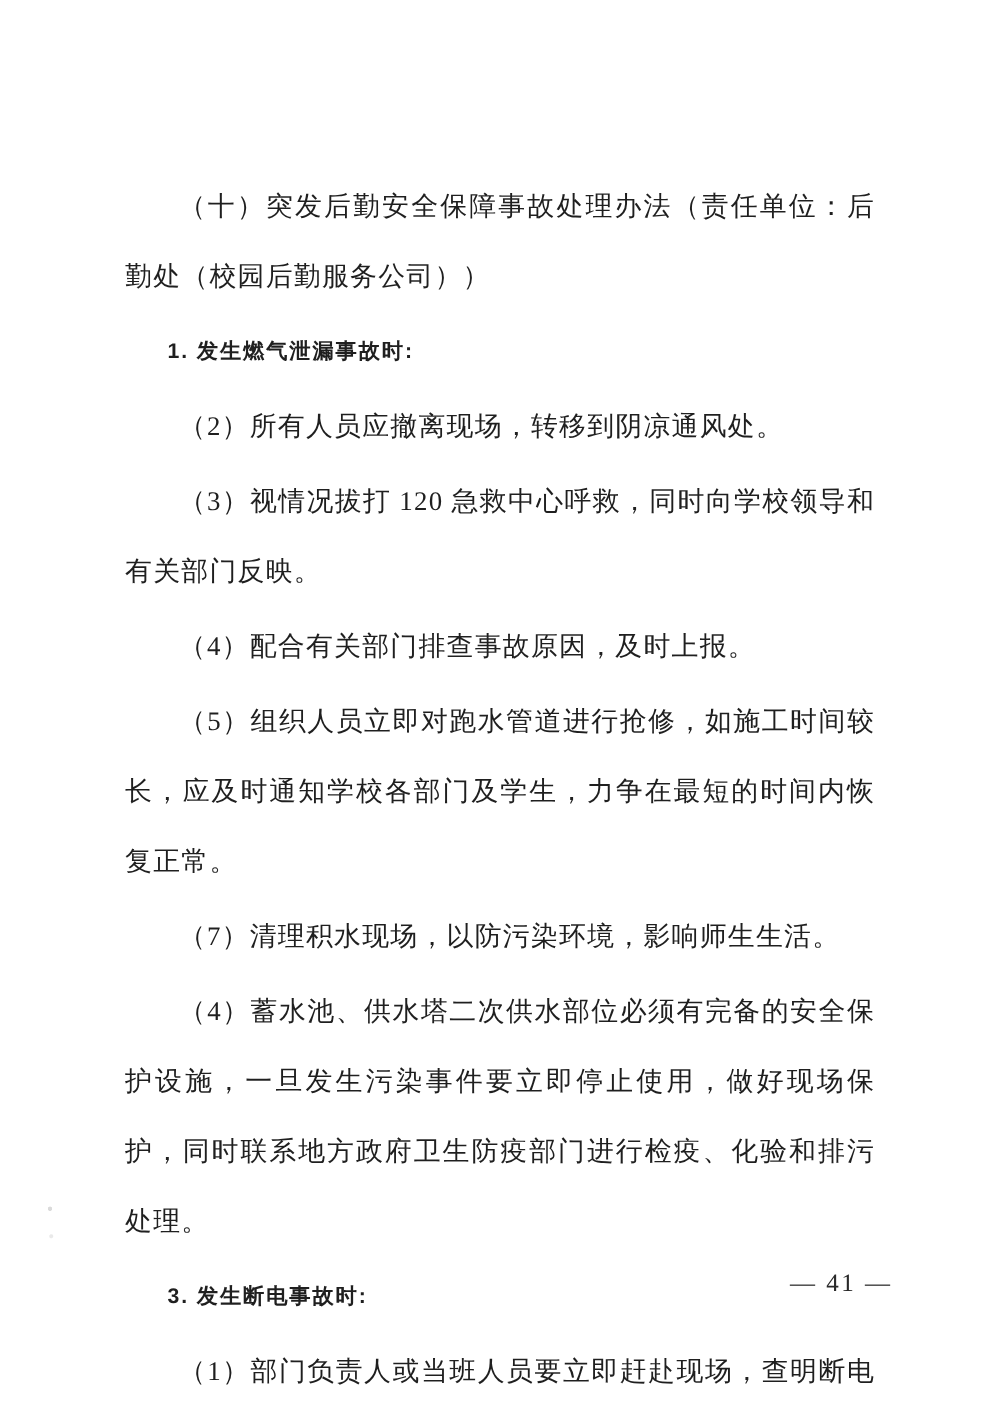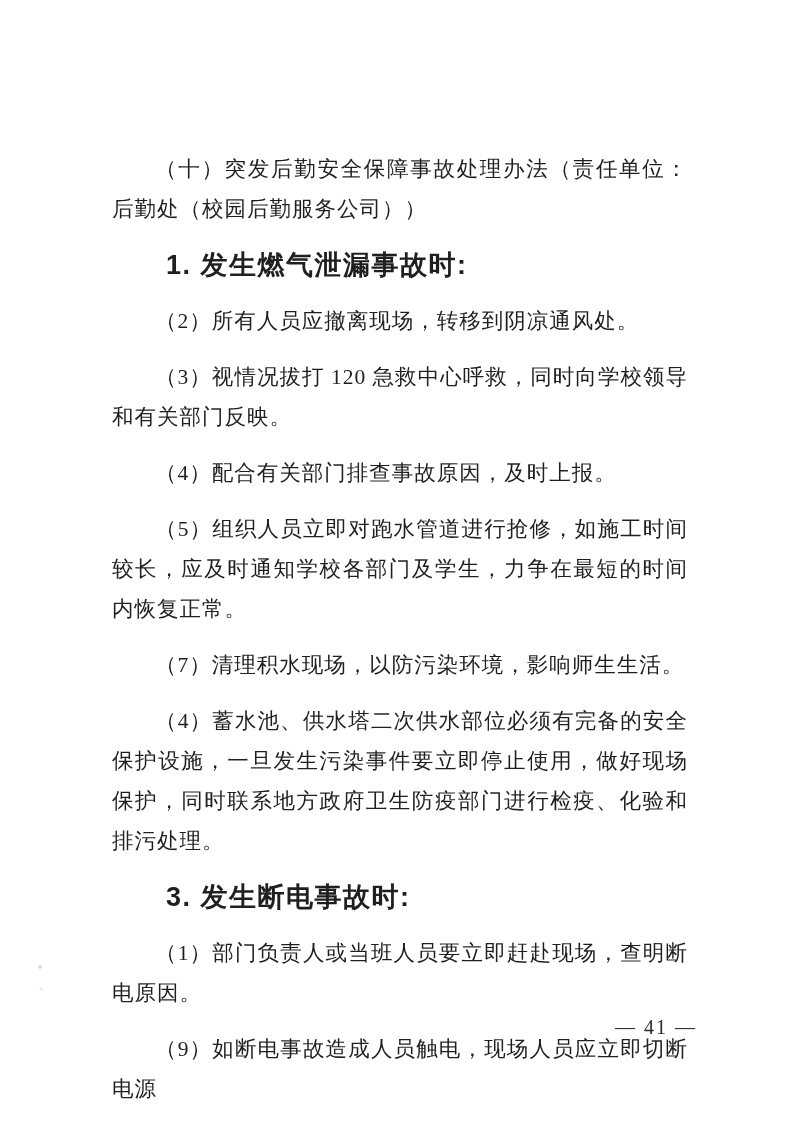--- a/index.html
+++ b/index.html
@@ -16,40 +16,40 @@
     font-family: "Liberation Serif", "DejaVu Serif", serif;
     color: #1f1f1f;
   }
   .doc-body {
     position: absolute;
     top: 133px;
     left: 96px;
     width: 608px;
   }
   .doc-body p {
-    margin: 16px;
+    margin: 4px;
     font-size: 21.5px;
-    line-height: 40px;
+    line-height: 56px;
     letter-spacing: 1px;
     text-align: justify;
     text-justify: inter-character;
     text-indent: 2em;
     font-weight: normal;
   }
   .doc-body p.heading {
     font-weight: bold;
     text-align: left;
     font-family: "Liberation Sans", "DejaVu Sans", sans-serif;
-    font-size: 27px;
+    font-size: 17px;
     letter-spacing: 1.5px;
   }
   .page-footer {
     position: absolute;
     top: 1016px;
-    right: 96px;
+    right: 79px;
     font-size: 20px;
     letter-spacing: 2px;
     color: #2a2a2a;
     font-family: "Liberation Serif", "DejaVu Serif", serif;
   }
   .scan-artifact {
     position: absolute;
     left: 38px;
     top: 963px;
     width: 5px;

